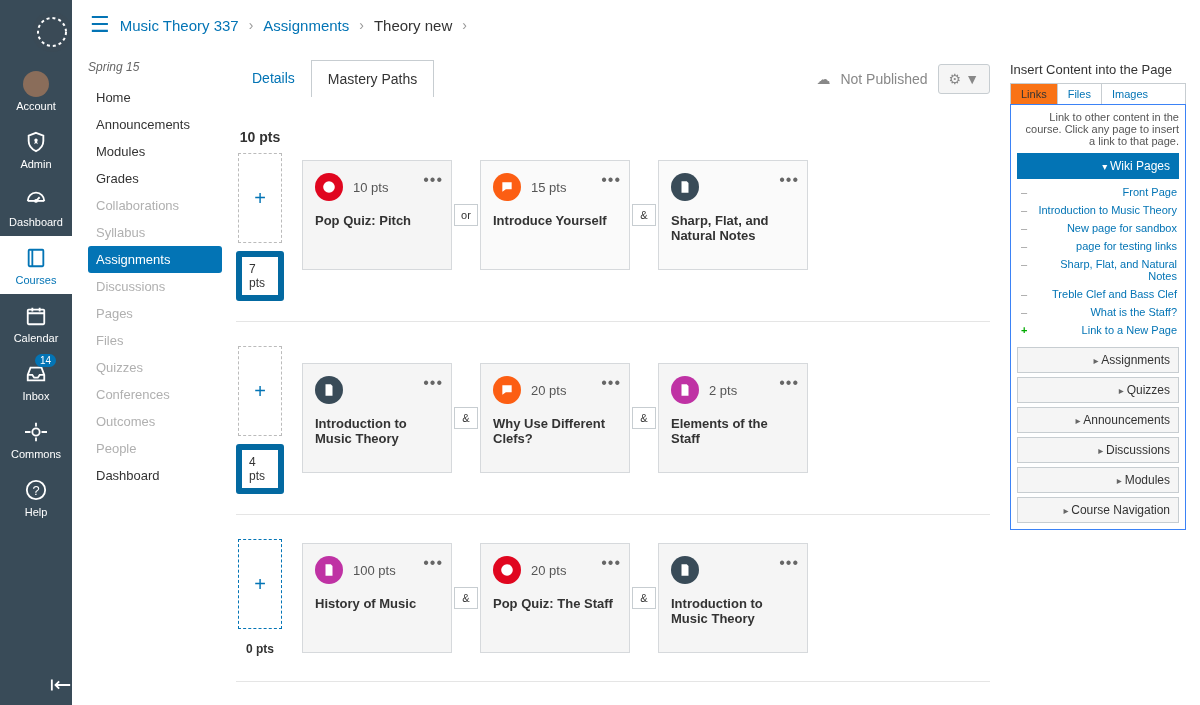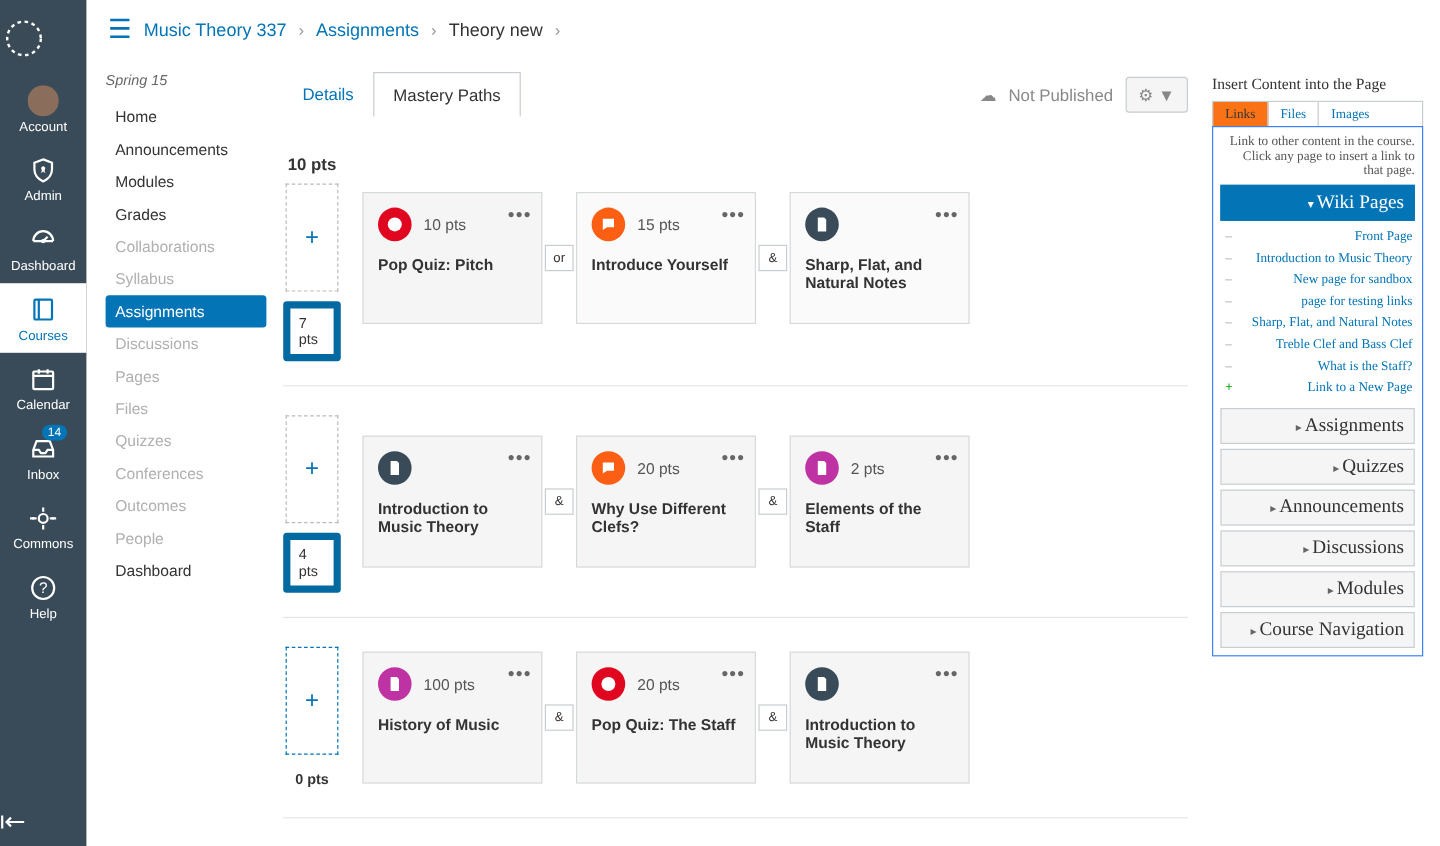--- a/index.html
+++ b/index.html
@@ -1,20 +1,20 @@
 <!DOCTYPE html>
 <html><head>
 <meta charset="utf-8">
 <style>
 * { box-sizing: border-box; margin: 0; padding: 0; }
 body { font-family: "Helvetica Neue", Arial, sans-serif; font-size: 14px; color: #333; background: #fff; }
 .app { display: flex; height: 705px; width: 1200px; overflow: hidden; }
 
 
-.global-nav { width: 72px; background: #394B58; color: #fff; display: flex; flex-direction: column; align-items: flex-start; padding-top: 6px; }
+.global-nav { width: 72px; background: #394B58; color: #fff; display: flex; flex-direction: column; align-items: flex-end; padding-top: 6px; }
 .global-nav .logo { width: 40px; height: 40px; border-radius: 50%; background: #3a4a56; margin: 6px 0 10px; display:flex;align-items:center;justify-content:center;}
 .global-nav .nav-item { width: 72px; text-align: center; padding: 8px 0; font-size: 11px; cursor: pointer; position: relative; }
 .global-nav .nav-item .icon-wrap { height: 28px; display: flex; align-items: center; justify-content: center; margin-bottom: 2px; }
 .global-nav .nav-item.active { background: #fff; color: #0374B5; }
 .global-nav .badge { position: absolute; top: 2px; right: 16px; background: #0374B5; color: #fff; border-radius: 8px; font-size: 10px; padding: 1px 5px; }
 .global-nav .spacer { flex: 1; }
 .global-nav .collapse { padding: 12px 0; cursor: pointer; }
 
 
 .main { flex: 1; display: flex; flex-direction: column; overflow: hidden; }
@@ -60,28 +60,28 @@
 .card .pts { font-size: 13px; color: #555; }
 .card .title { font-size: 13px; font-weight: bold; color: #333; }
 .card .kebab { position: absolute; top: 10px; right: 8px; color: #666; cursor: pointer; font-size: 16px; letter-spacing: 1px; }
 
 .c-red { background: #E0061F; }
 .c-orange { background: #FC5E13; }
 .c-dark { background: #394B58; }
 .c-magenta { background: #BF32A4; }
 
 
-.sidebar { width: 196px; padding: 12px 14px 16px 6px; font-size: 12px; font-family: Liberation Serif, serif; }
+.sidebar { width: 196px; padding: 12px 14px 16px 6px; font-size: 12px; }
 .sidebar h4 { font-size: 13px; font-weight: normal; margin-bottom: 6px; }
 .sb-tabs { display: flex; border: 1px solid #c7cdd1; border-bottom: none; }
 .sb-tab { padding: 4px 10px; font-size: 11px; color: #0374B5; cursor: pointer; border-right: 1px solid #c7cdd1; }
 .sb-tab.active { color: #333; background:#f97316; }
 .sb-body { border: 1px solid #3b82f6; padding: 6px; text-align: right; }
 .sb-hint { font-size: 11px; color: #555; margin-bottom: 6px; }
-.acc-item { border: 1px solid #c7cdd1; background: #f5f5f5; padding: 5px 8px; margin-top: 4px; font-size: 16px; cursor: pointer; }
+.acc-item { border: 1px solid #c7cdd1; background: #f5f5f5; padding: 5px 8px; margin-top: 4px; font-size: 12px; cursor: pointer; }
 .acc-item::before { content: "▸ "; color: #666; font-size: 10px; }
 .acc-item.open { background: #0374B5; color: #fff; border-color: #0374B5; }
 .acc-item.open::before { content: "▾ "; color:#fff;}
 .page-list { padding: 4px 2px; }
 .page-list a { display: block; color: #0374B5; font-size: 11px; padding: 3px 0 3px 14px; position: relative; cursor: pointer; }
 .page-list a::before { content: "–"; position: absolute; left: 2px; color: #999; }
 .page-list a.new::before { content: "+"; color: #0a0; font-weight: bold; }
 
 svg { display: block; }
 </style>

